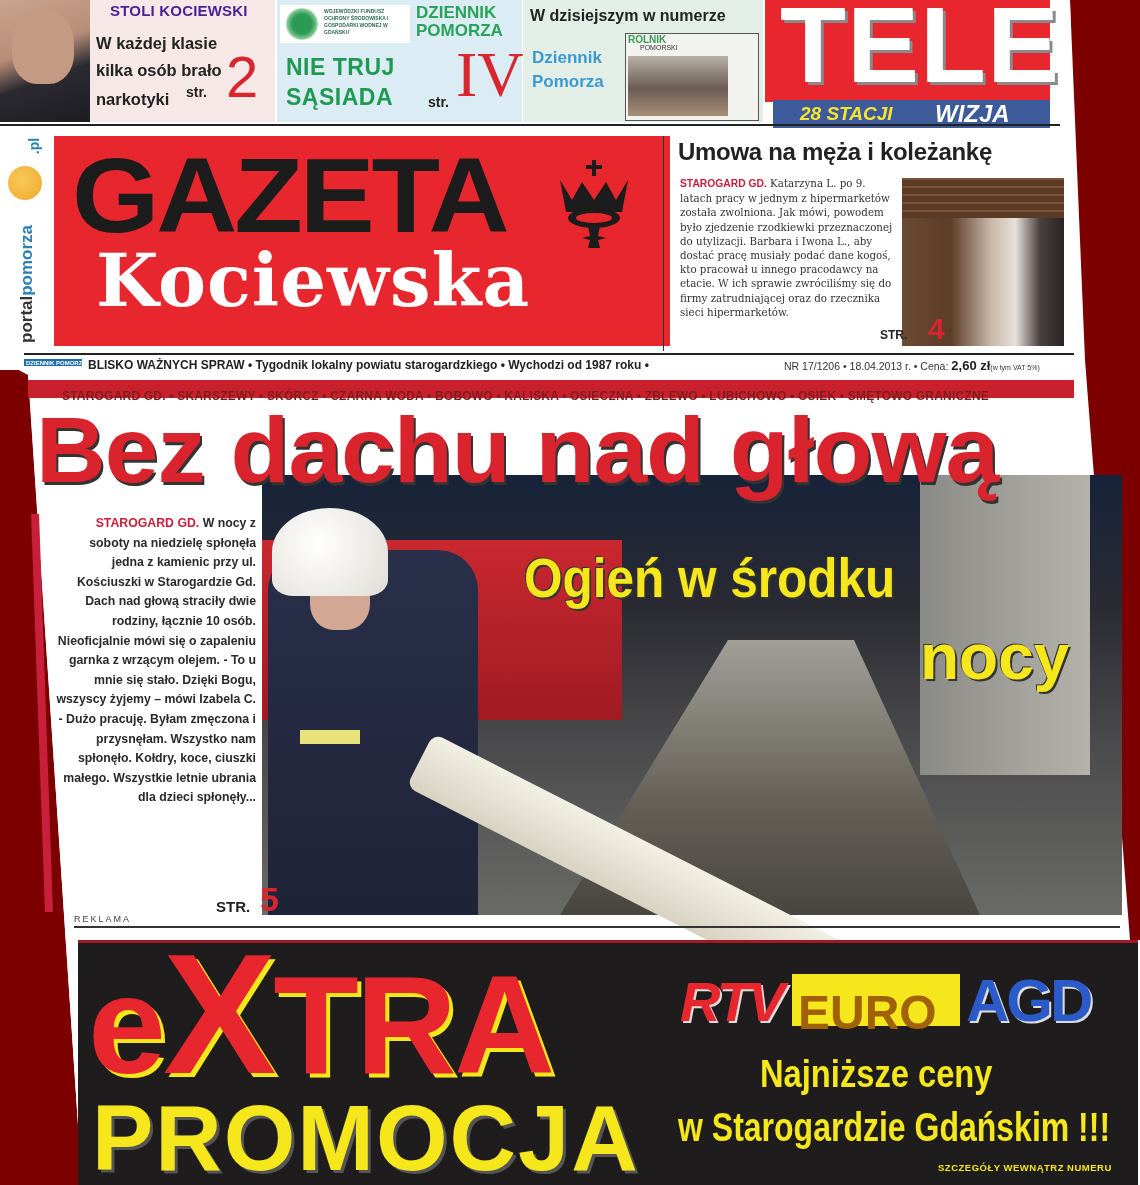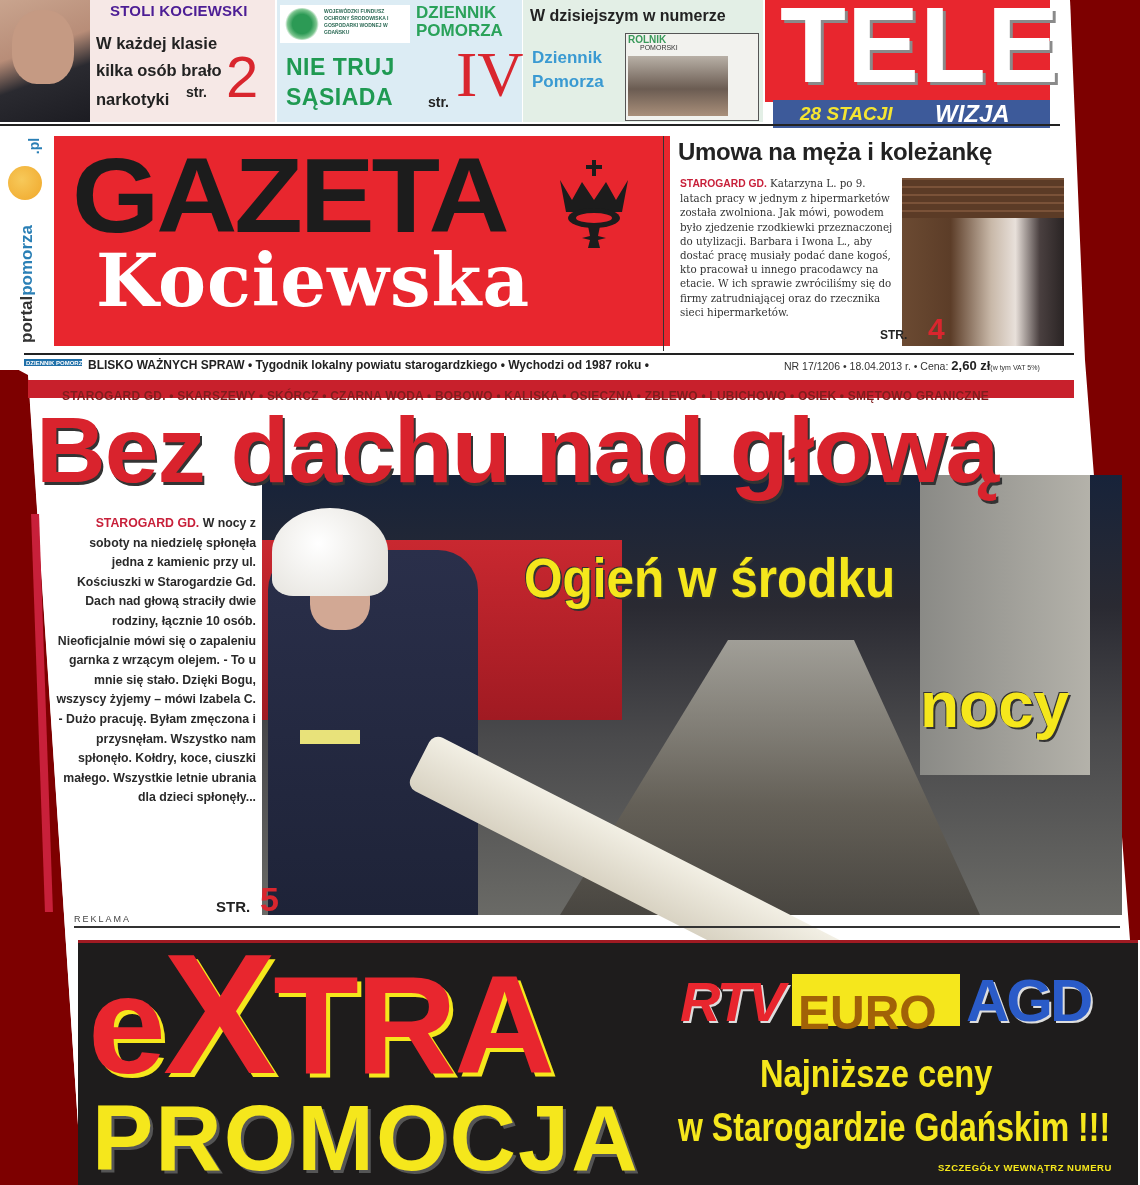--- a/index.html
+++ b/index.html
@@ -79,21 +79,21 @@
   .hero-truck { left:262px; top:540px; width:360px; height:180px; background:linear-gradient(180deg,#c92830,#a01a22); }
   .hero-truck-num { left:390px; top:574px; font-size:22px; color:#fff; font-weight:bold; }
   .hero-building { left:920px; top:475px; width:170px; height:300px; background:linear-gradient(90deg,#8a8a86,#b4b2aa); }
   .hero-road { left:560px; top:640px; width:420px; height:275px; background:linear-gradient(180deg,#d0cdc0 0%,#6a6458 60%,#3a3630 100%); clip-path:polygon(40% 0,70% 0,100% 100%,0 100%); opacity:0.7; }
   .hero-fireman { left:268px; top:550px; width:210px; height:365px; background:linear-gradient(180deg,#2a2f4a 0%,#1e2338 100%); border-radius:40px 40px 0 0; }
   .hero-helmet { left:272px; top:508px; width:116px; height:88px; border-radius:55% 55% 20% 20%; background:radial-gradient(circle at 40% 40%,#ffffff,#e0ddd6); }
   .hero-face { left:310px; top:565px; width:60px; height:65px; border-radius:40%; background:#d2a894; }
   .hero-hose { left:420px; top:730px; width:520px; height:60px; background:linear-gradient(180deg,#f2efe4,#d8d2c2); transform:rotate(27deg); transform-origin:left; border-radius:10px; }
   .hero-stripe { left:300px; top:730px; width:60px; height:14px; background:#e8e27a; }
   .ogien { left:524px; top:548px; font-size:55px; font-weight:bold; color:#f5e71c; line-height:60px; text-shadow:2px 2px 0 #333,-1px -1px 0 #333; white-space:nowrap; transform:scaleX(0.9); transform-origin:left; z-index:4; }
-  .nocy { left:920px; top:620px; font-size:64px; font-weight:bold; color:#f5e71c; line-height:74px; text-shadow:2px 2px 0 #333,-1px -1px 0 #333; z-index:4;margin-top:48px; }
+  .nocy { left:920px; top:620px; font-size:64px; font-weight:bold; color:#f5e71c; line-height:74px; text-shadow:2px 2px 0 #333,-1px -1px 0 #333; z-index:4; }
 
   
   .art-bar { left:38px; top:514px; width:8px; height:398px; background:#c8203a; transform:skewX(2deg); }
   .article { left:56px; top:514px; width:200px; font-size:12.3px; line-height:19.6px; color:#2a2a2a; font-weight:bold;text-align:right; }
   .article .loc { color:#c8203a; }
   .art-str { left:216px; top:898px; font-size:15px; font-weight:bold; color:#222; }
   .art-num { left:260px; top:880px; font-size:34px; font-weight:bold; color:#d9262e; }
   .reklama { left:74px; top:914px; font-size:9px; letter-spacing:2px; color:#444; }
   .rek-rule { left:74px; top:926px; width:1046px; height:2px; background:#333; }
 

